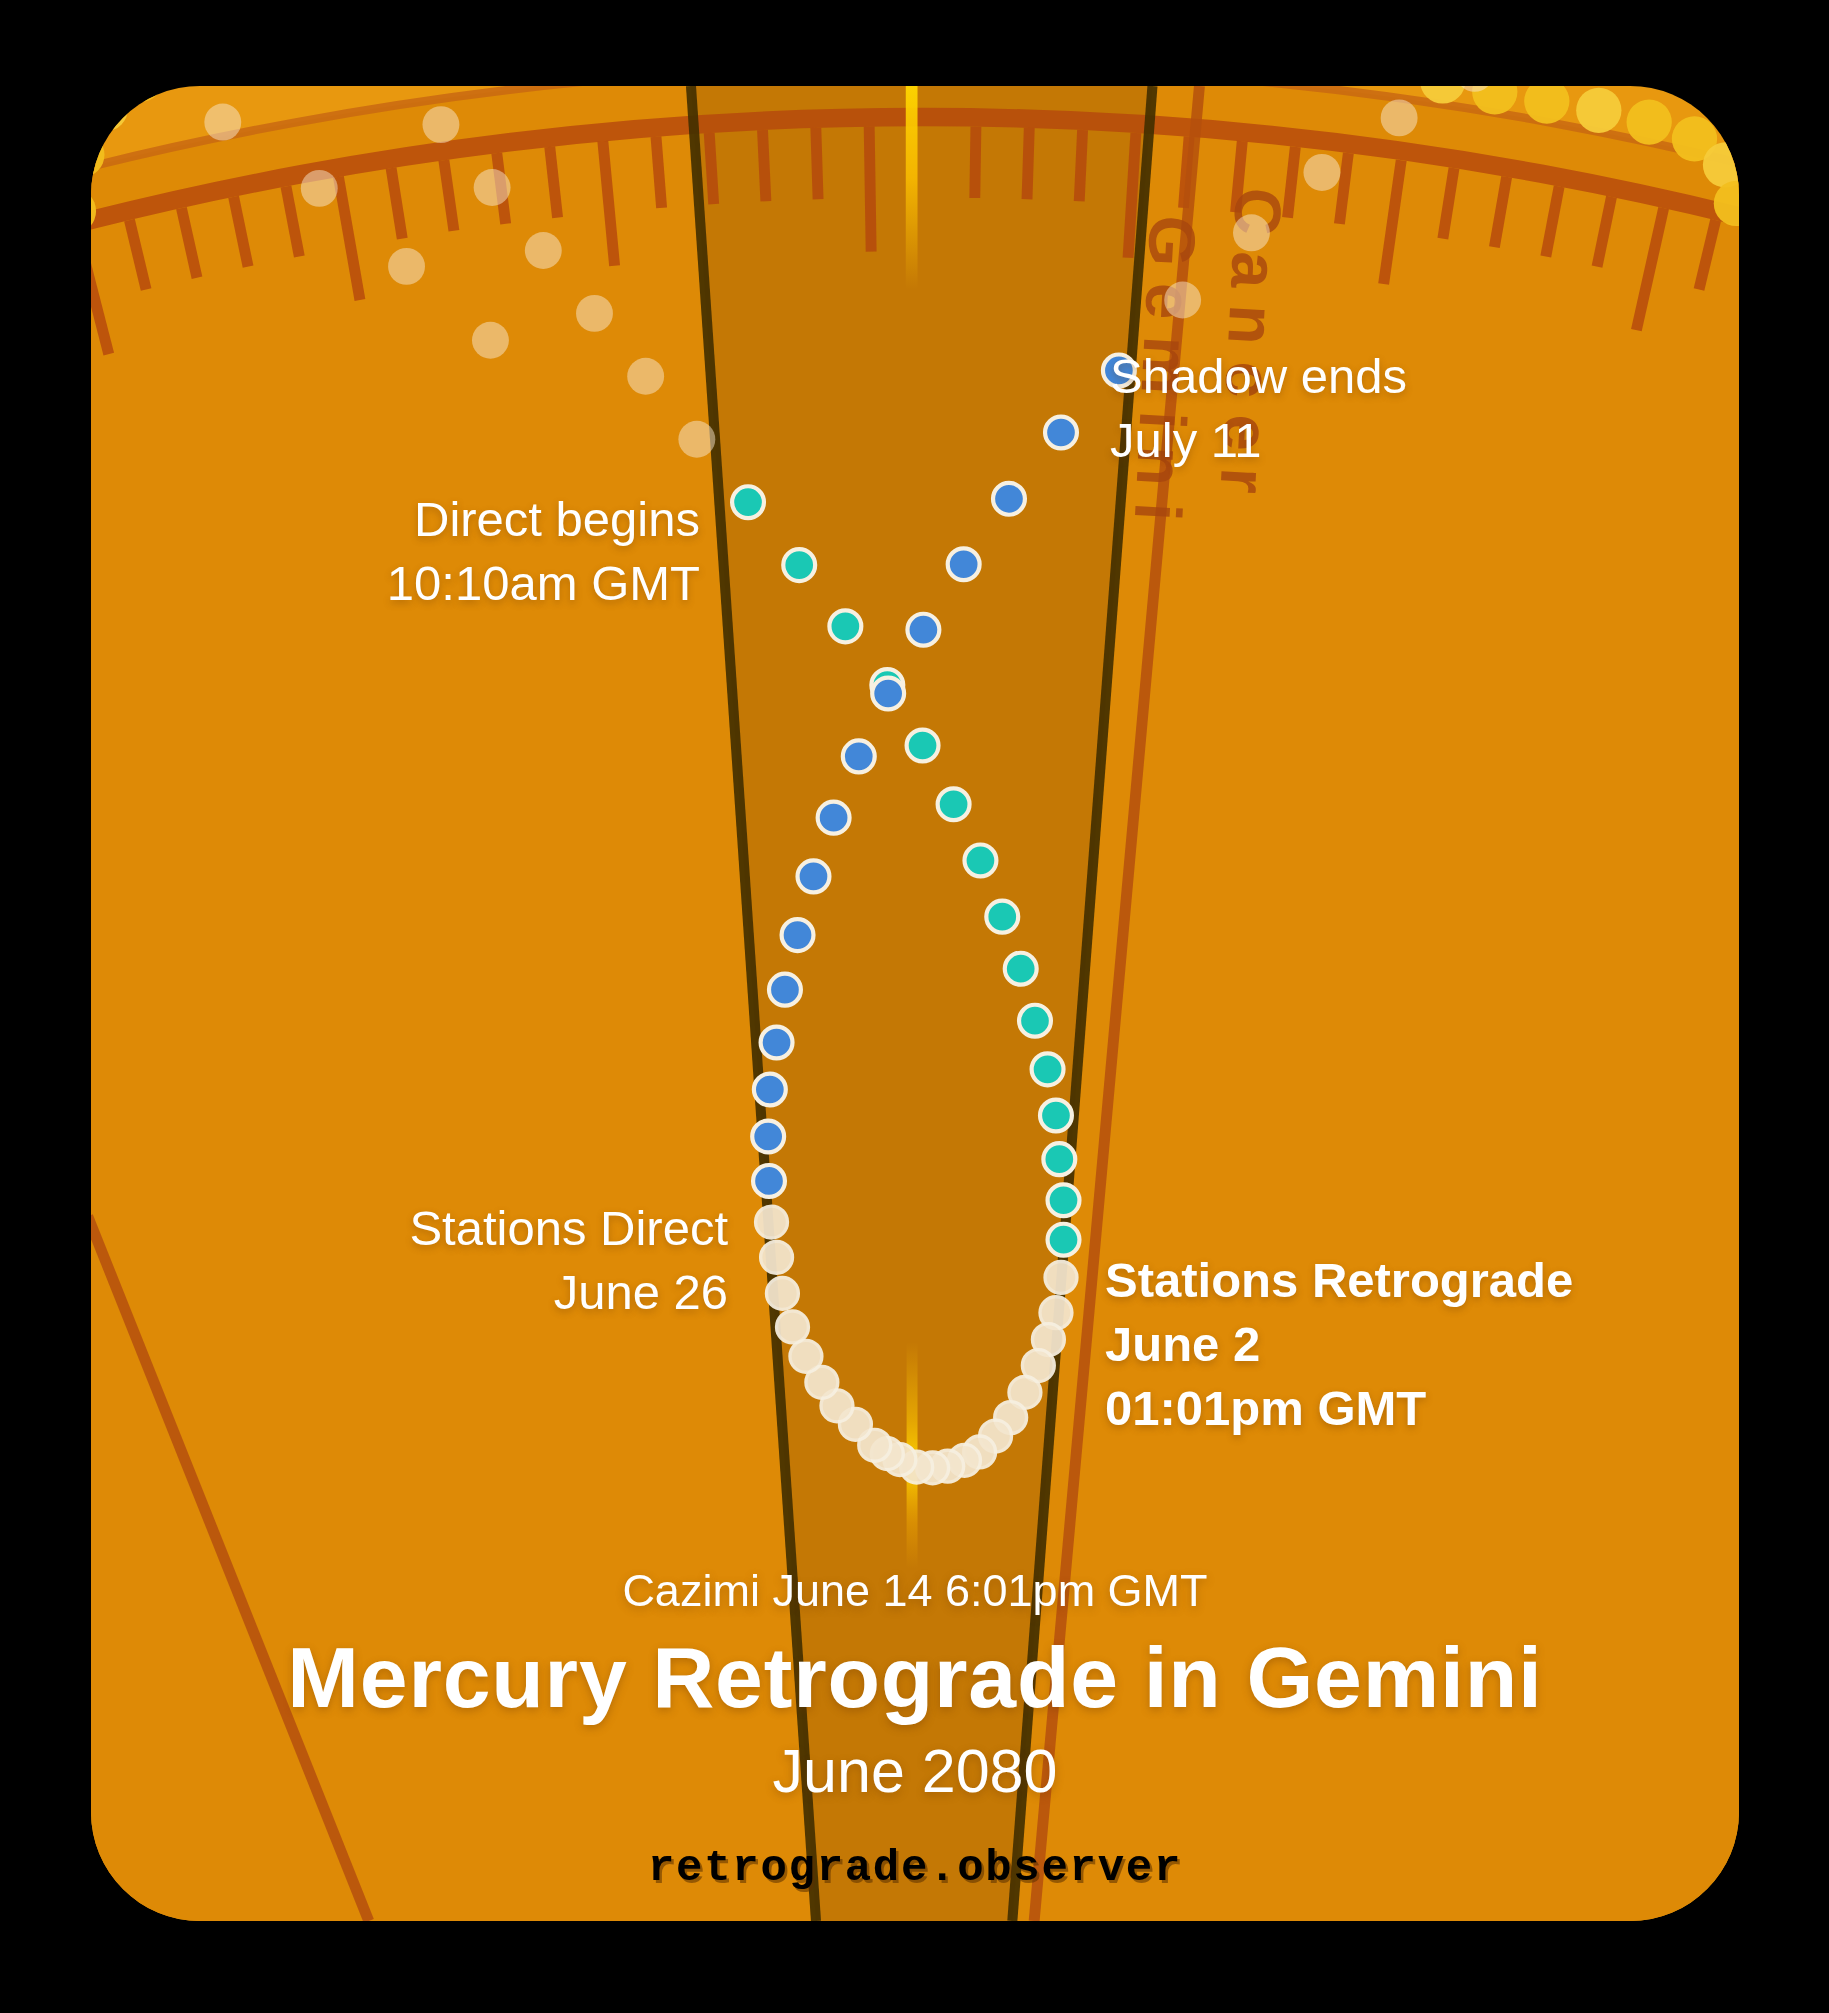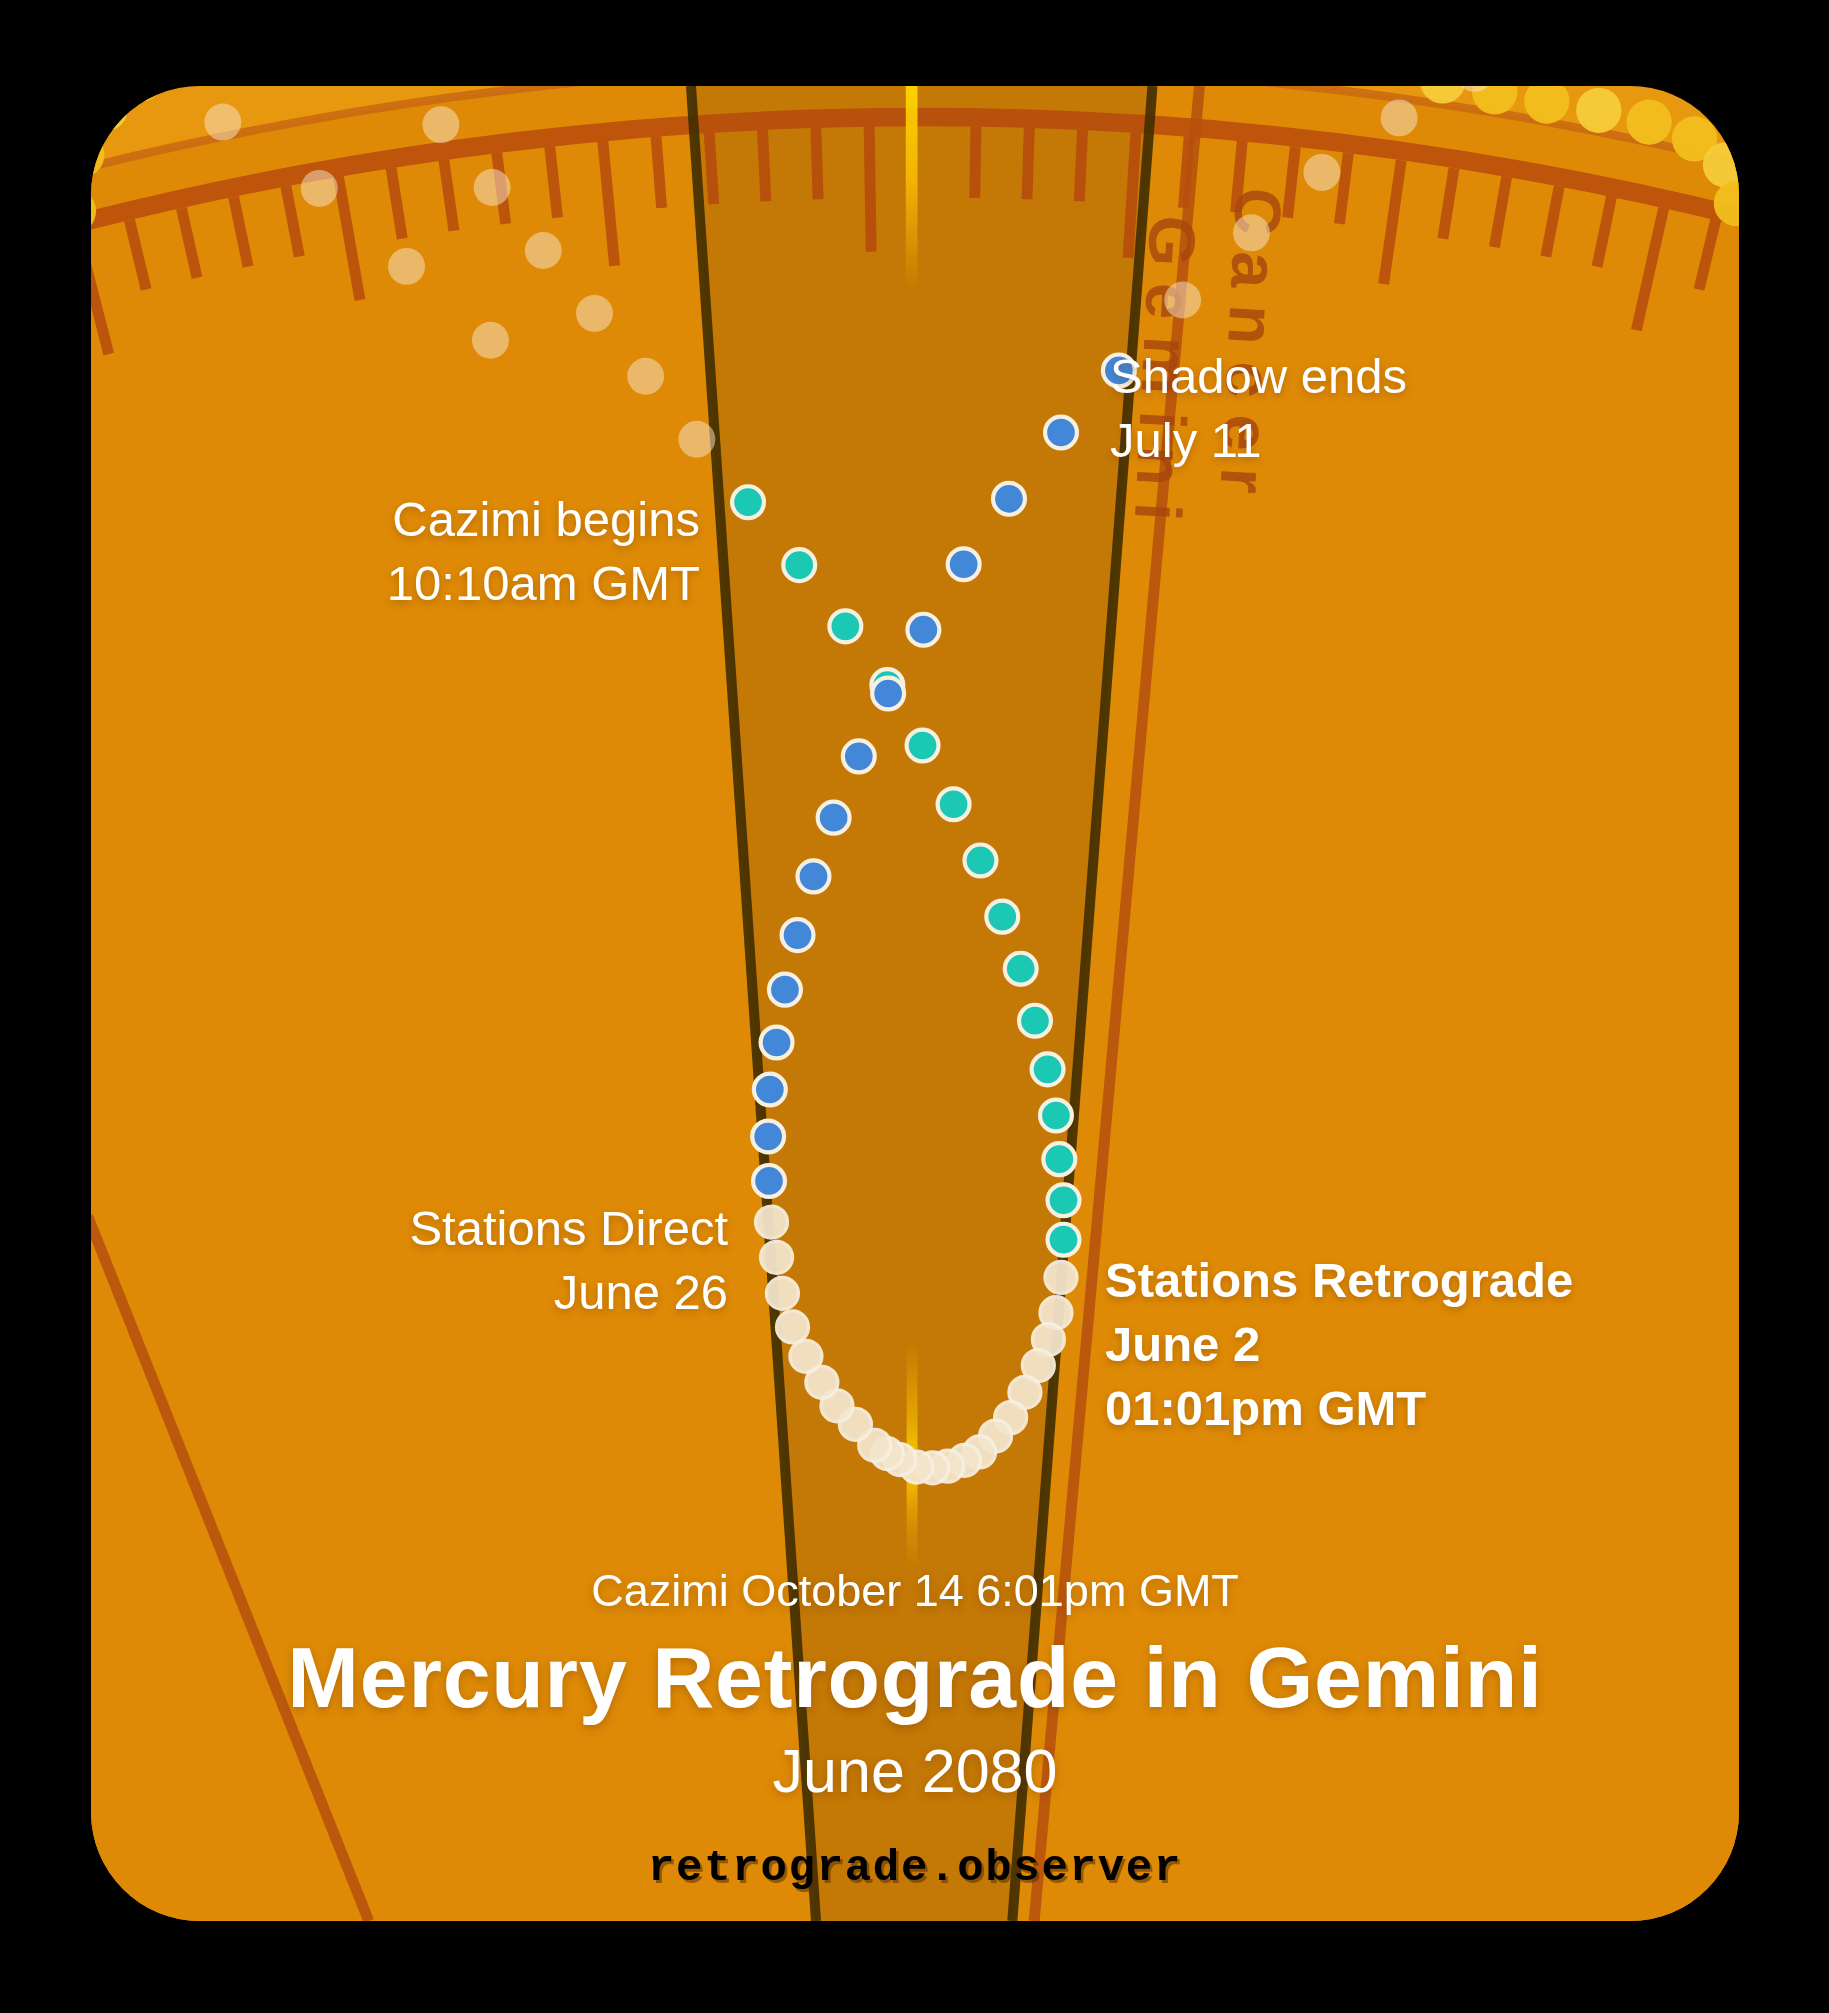--- a/index.html
+++ b/index.html
@@ -187,39 +187,39 @@
           <circle cx="1059" cy="827" r="19" fill="#4287d8" opacity="1" stroke="#f7f0e1" stroke-width="5"></circle>
           <circle cx="1101" cy="751" r="19" fill="#4287d8" opacity="1" stroke="#f7f0e1" stroke-width="5"></circle>
           <circle cx="1149" cy="673" r="19" fill="#4287d8" opacity="1" stroke="#f7f0e1" stroke-width="5"></circle>
           <circle cx="1203" cy="595" r="19" fill="#4287d8" opacity="1" stroke="#f7f0e1" stroke-width="5"></circle>
           <circle cx="1265" cy="516" r="19" fill="#4287d8" opacity="1" stroke="#f7f0e1" stroke-width="5"></circle>
           <circle cx="1334" cy="442" r="19" fill="#4287d8" opacity="1" stroke="#f7f0e1" stroke-width="5"></circle>
         </g>
     </svg>
 
     <div class="lbl right" id="lbl-shadow-begins" style="right:1039px;top:401px;">
-      <div>Cazimi begins</div>
+      <div>Direct begins</div>
       <div>10:10am GMT</div>
     </div>
 
     <div class="lbl left" id="lbl-shadow-ends" style="left:1019px;top:258px;">
       <div>Shadow ends</div>
       <div>July 11</div>
     </div>
 
     <div class="lbl right" id="lbl-stations-direct" style="right:1011px;top:1110px;">
       <div>Stations Direct</div>
       <div>June 26</div>
     </div>
 
     <div class="lbl left" id="lbl-stations-retrograde" style="left:1014px;top:1162px;font-weight:bold;">
       <div>Stations Retrograde</div>
       <div>June 2</div>
       <div>01:01pm GMT</div>
     </div>
 
-    <div class="centered" id="cazimi-label">Cazimi October 14 6:01pm GMT</div>
+    <div class="centered" id="cazimi-label">Cazimi June 14 6:01pm GMT</div>
     <div class="centered" id="poster-title">Mercury Retrograde in Gemini</div>
     <div class="centered" id="poster-subtitle">June 2080</div>
     <div class="centered" id="site-footer" style="color:#000000;">retrograde.observer</div>
   </div>
 </div>
 
 
 </body></html>

